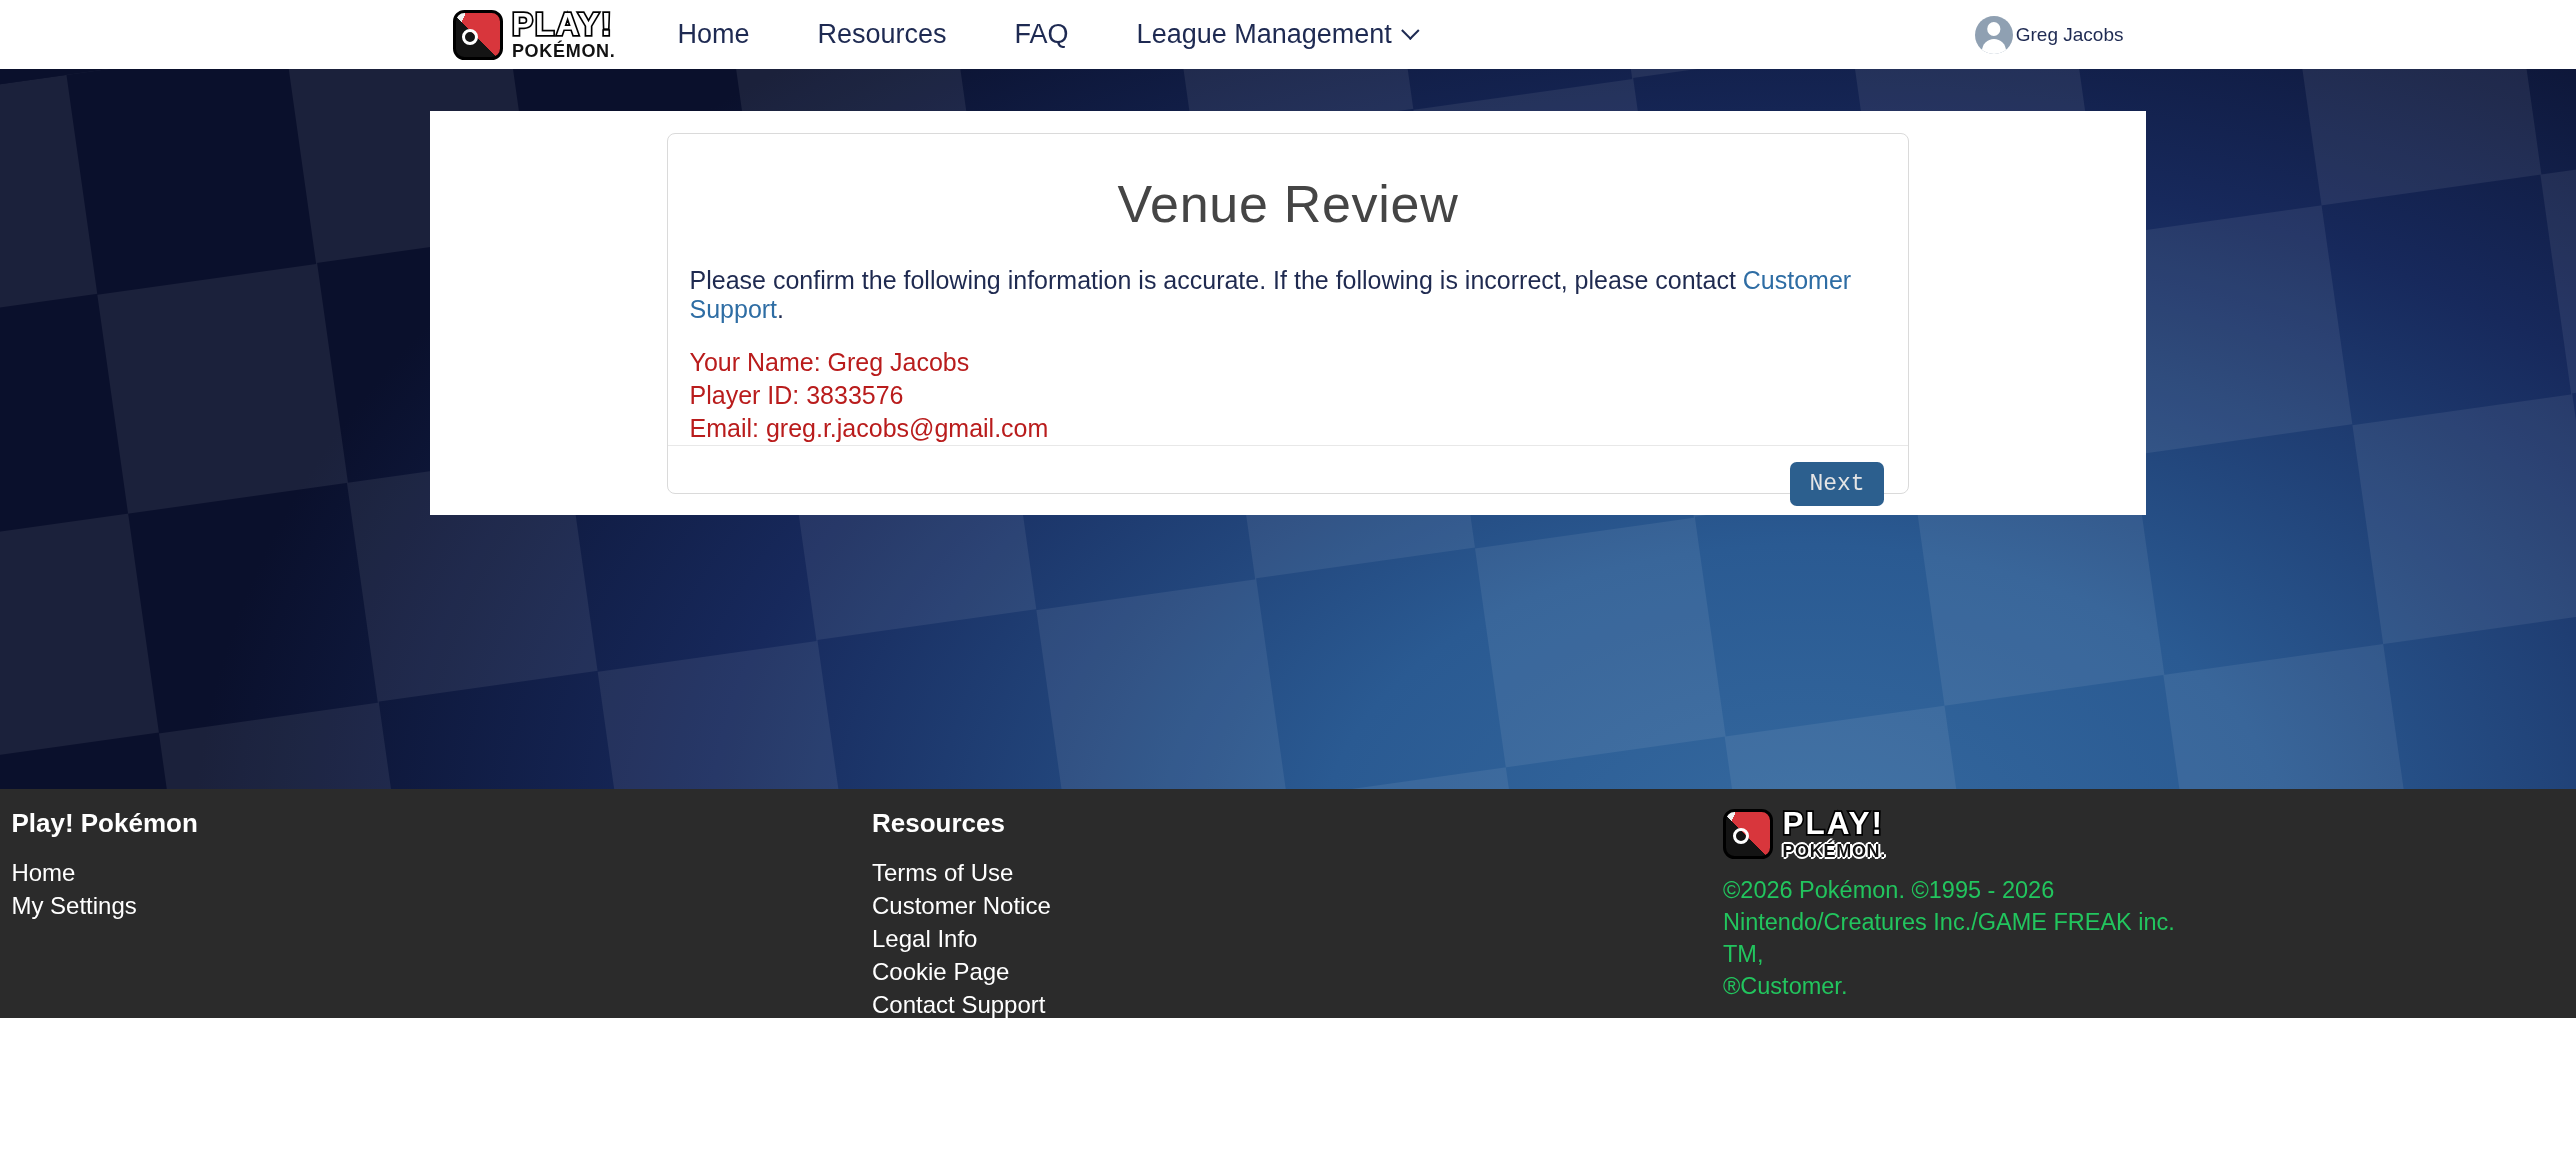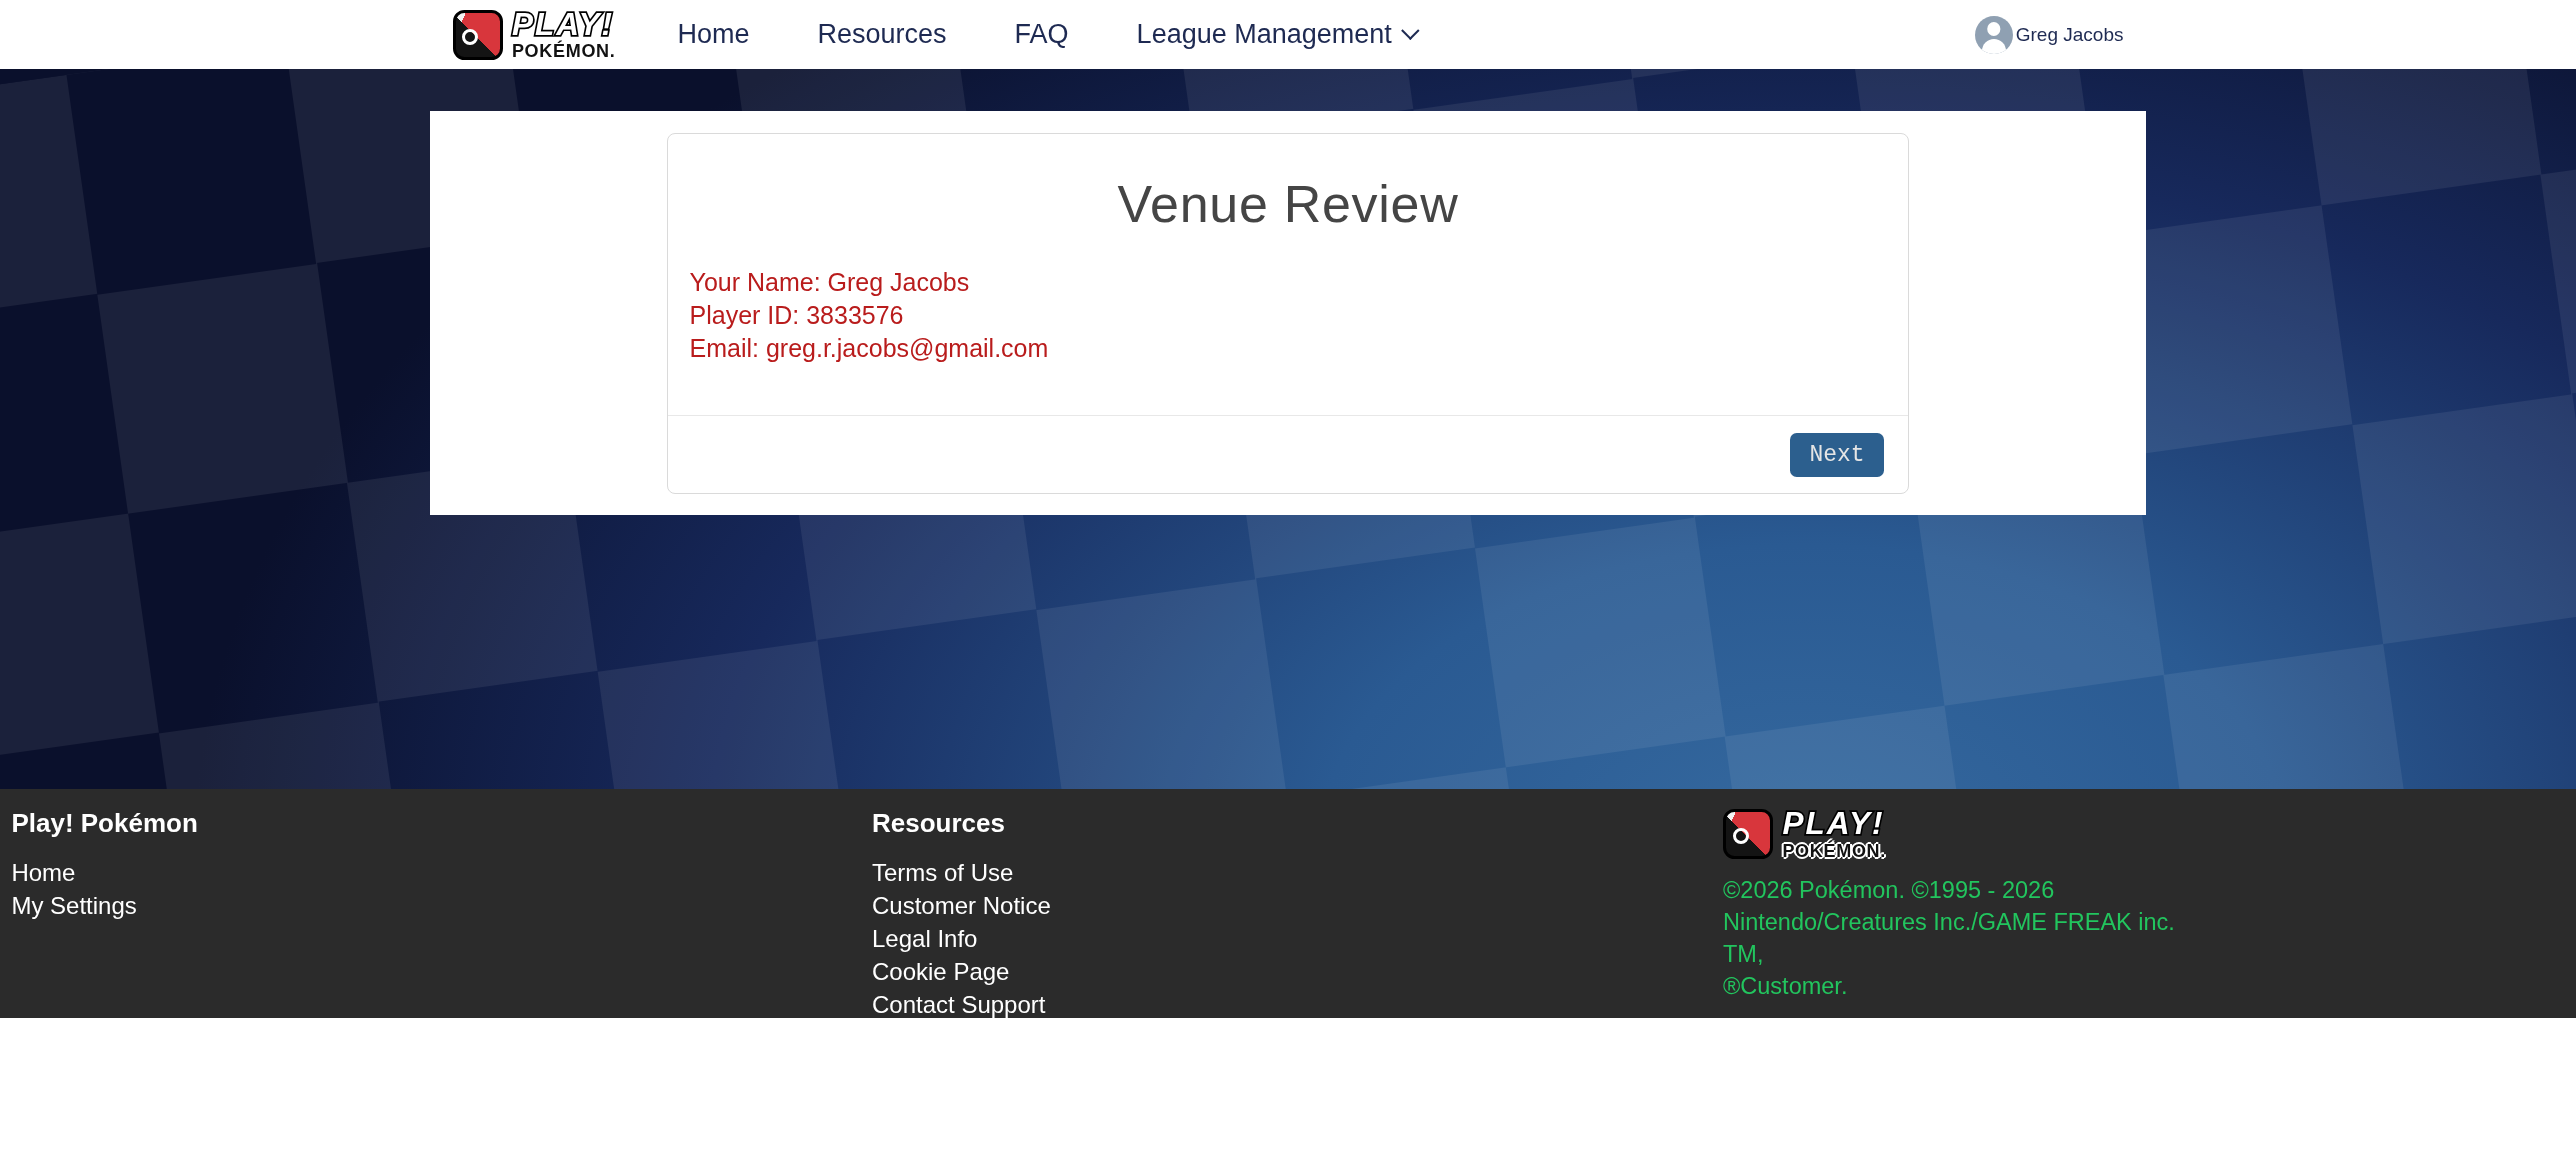--- a/index.html
+++ b/index.html
@@ -12,21 +12,21 @@
   .nav-inner { width:1671px; margin:0 auto; height:100%; display:flex; align-items:center; }
 
   
   .brand { display:flex; align-items:center; gap:9.4px; }
   .brand-emblem { width:50px; height:50px; border:3.4px solid #000; border-radius:11.4px; position:relative; overflow:hidden; flex:0 0 auto;
     background:
       linear-gradient(to top right, #141414 0 46%, rgba(0,0,0,0) 46%),
       linear-gradient(115deg, #f4f4f4 0 15%, #d8363c 15%); }
   .brand-emblem::after { content:""; position:absolute; left:6.7px; top:16px; width:10px; height:10px; border:3.4px solid #fff; border-radius:50%; background:rgba(0,0,0,0); }
   .brand-words { display:flex; flex-direction:column; line-height:1; }
-  .brand-play { font-size:31.5px; font-weight:900; font-style:italic; letter-spacing:2px; color:#fff;
+  .brand-play { font-size:31.5px; font-weight:900; letter-spacing:2px; color:#fff;
     -webkit-text-stroke:3.4px #000; paint-order:stroke fill; }
   .brand-poke { font-size:18px; font-weight:900; letter-spacing:0.7px; color:#121212; margin-top:2px;
     text-shadow:-2px 0 0 #fff, 2px 0 0 #fff, 0 -2px 0 #fff, 0 2px 0 #fff, -1.3px -1.3px 0 #fff, 1.3px 1.3px 0 #fff; }
 
   .nav-links { display:flex; align-items:center; gap:68px; margin-left:62px; }
   .nav-link { font-size:27px; color:#1e2a52; cursor:pointer; display:flex; align-items:center; white-space:nowrap; }
   .chev { width:12.7px; height:12.7px; border-right:2.7px solid #1e2a52; border-bottom:2.7px solid #1e2a52; transform:rotate(45deg) translate(-1.3px,-1.3px); margin-left:12px; margin-top:-4px; }
 
   .nav-user { margin-left:auto; display:flex; align-items:center; gap:3px; cursor:pointer; }
   .avatar { width:38px; height:38px; border-radius:50%; background:#8fa0b2; position:relative; overflow:hidden; }
@@ -98,20 +98,21 @@
 
   <main class="hero">
     <div class="bg-pattern"></div>
 
     <section class="card">
       <div class="panel">
 
         <div class="panel-body">
           <h1 class="panel-title">Venue Review</h1>
 
+          <p class="intro"><span>Please confirm the following information is accurate. If the following is incorrect, please contact </span><a>Customer Support</a><span>.</span></p>
 
           <div class="info-line">Your Name: Greg Jacobs</div>
           <div class="info-line">Player ID: 3833576</div>
           <div class="info-line">Email: greg.r.jacobs@gmail.com</div>
         </div>
 
         <div class="panel-footer">
           <button class="btn-next">Next</button>
         </div>
 

